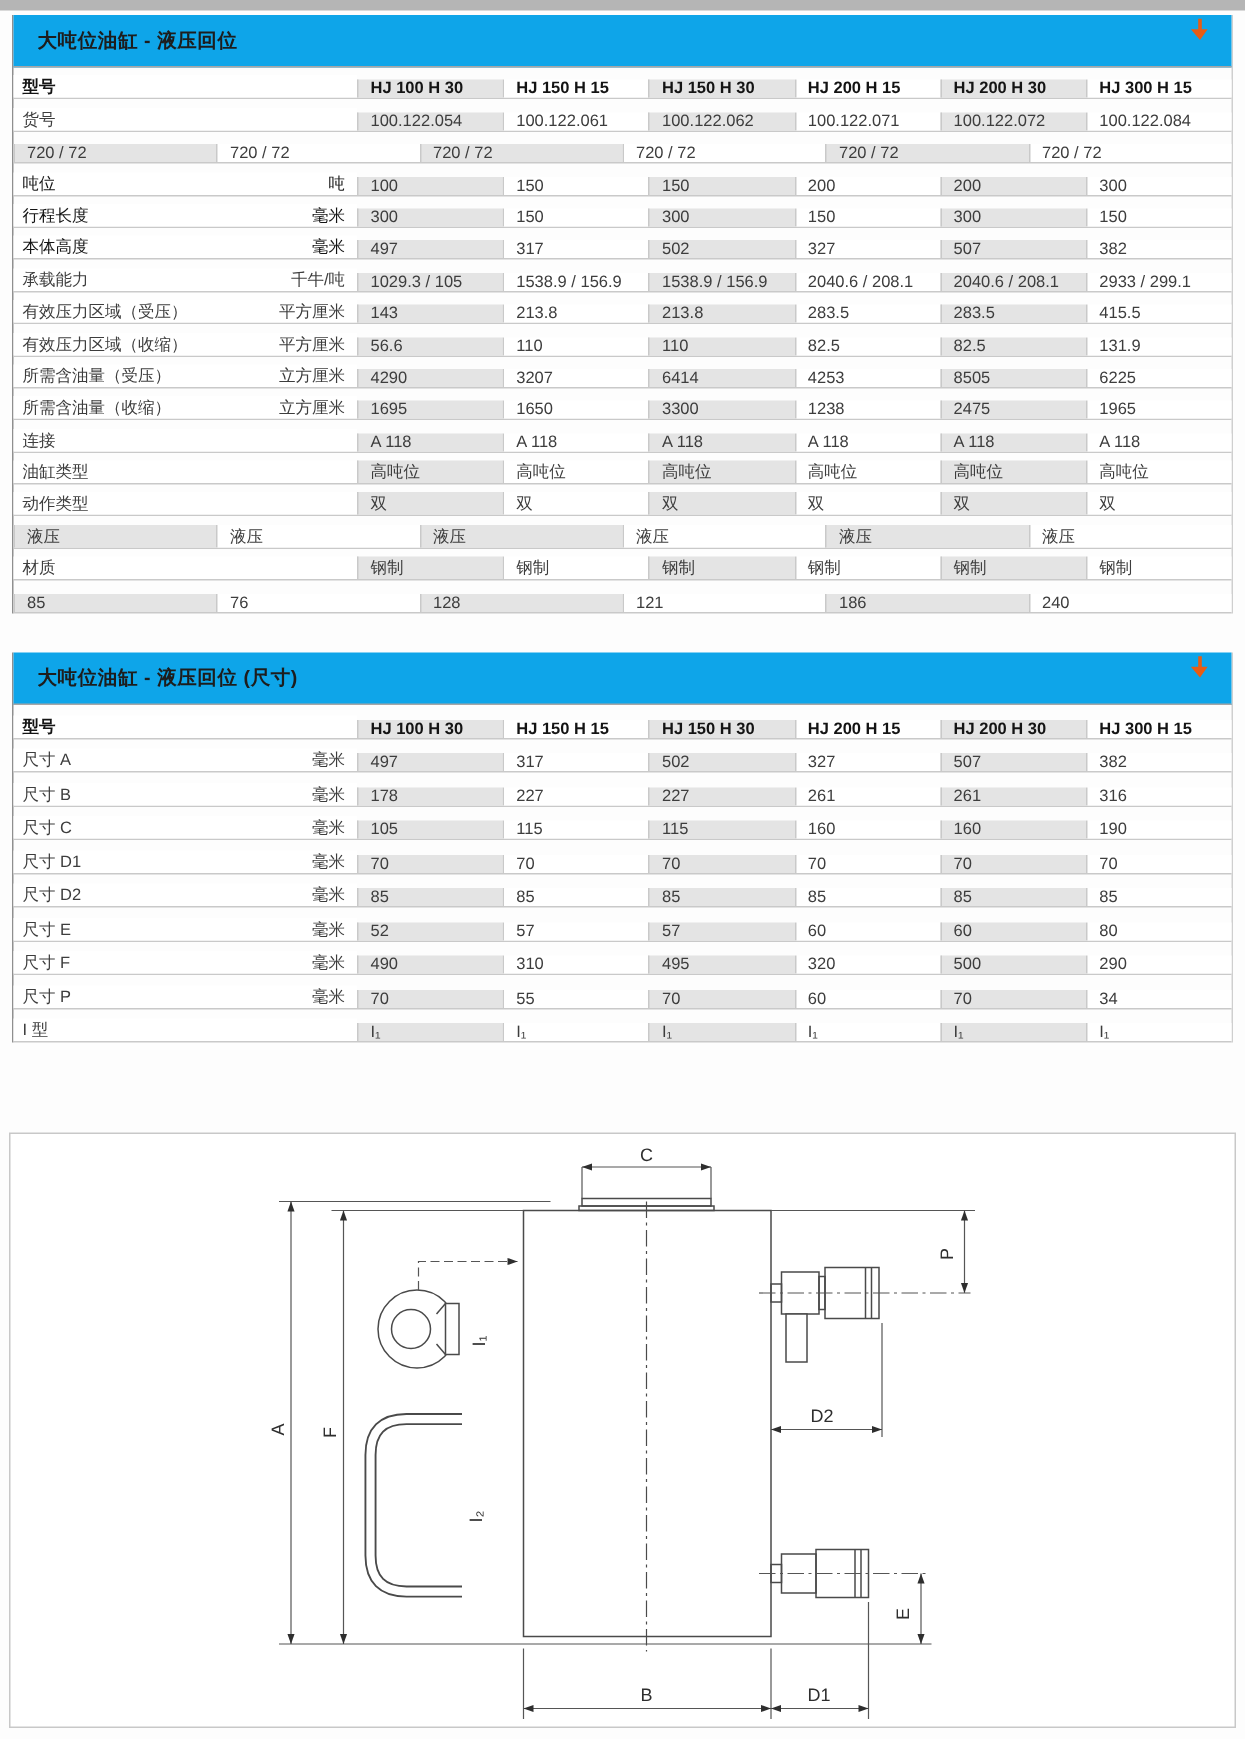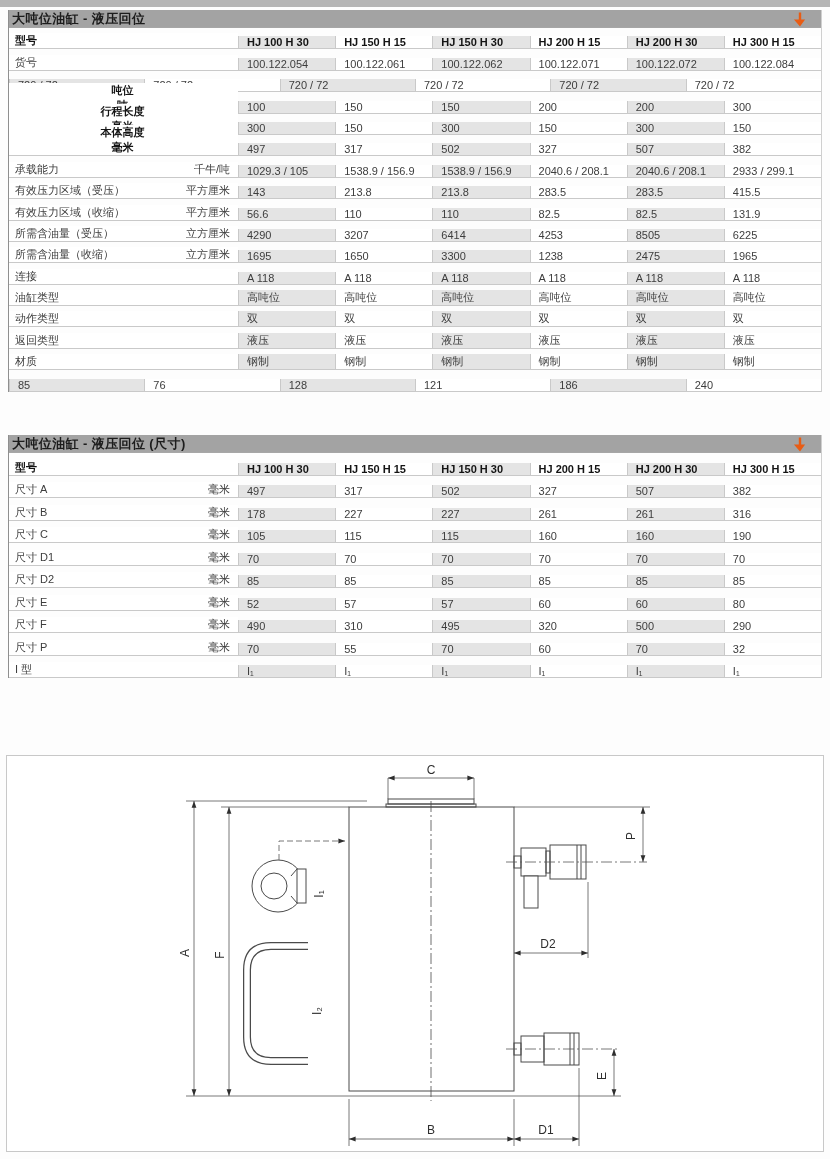--- a/index.html
+++ b/index.html
@@ -10,42 +10,42 @@
     -webkit-font-smoothing:antialiased;
   }
   .topstrip{position:absolute;top:0;left:0;width:830px;height:7px;background:#b5b5b5;}
   .tblwrap{
     position:absolute;left:8px;width:814px;box-sizing:border-box;
     border-left:1px solid #8f8f8f;border-right:1px solid #cfcfcf;
   }
   #sec1{top:10px;}
   #sec2{top:435px;}
   .titlebar{
-    height:18px;background:#a3a3a3;border-bottom:1px solid #a6a6a6;
+    height:35px;background:#0ea5e9;border-bottom:1px solid #a6a6a6;
     position:relative;display:flex;align-items:center;
-    padding-left:3px;box-sizing:border-box;
+    padding-left:16px;box-sizing:border-box;
   }
   .titlebar .title{font-size:13px;font-weight:bold;color:#1d1d1d;letter-spacing:.4px;}
   .dl{position:absolute;right:14px;top:2px;width:14px;height:16px;cursor:pointer;}
   .row{display:flex;align-items:flex-end;border-bottom:1px solid #c9c9c9;box-sizing:border-box;}
   #sec1 .row{height:21.4px;}
   #sec2 .row{height:22.5px;}
   .lbl{
     width:229px;flex:0 0 229px;display:flex;align-items:center;justify-content:space-between;
     padding:0 8px 0 6px;box-sizing:border-box;font-size:11px;color:#3d3d3d;background:#fff;
   }
   .lunit{text-align:right;}
   .cell{
     flex:1 1 0;border-left:1px solid #c9c9c9;display:flex;align-items:center;
     padding-left:8px;font-size:11px;color:#3d3d3d;box-sizing:border-box;background:#fff;
   }
   .cell.shade{background:#e4e4e4;}
   .row.hdr .cell{font-weight:bold;color:#141414;margin-top:36px;}
   .row.hdr .lbl{font-weight:bold;color:#141414;}
-  .row.boldrow .lbl{font-weight:bold;color:#141414;flex-direction:column;}
+  .row.boldrow .lbl{font-weight:normal;color:#141414;}
   .panel{
     position:absolute;left:6px;top:755px;width:818px;height:397px;
     border:1px solid #c8c8c8;background:#fff;box-sizing:border-box;
   }
   .panel svg{display:block;width:100%;height:100%;}
   svg text{font-family:"Liberation Sans","DejaVu Sans",sans-serif;font-size:12px;fill:#2e2e2e;}
 </style>
 </head>
 <body>
 
@@ -216,24 +216,20 @@
           <span class="lunit"></span>
         </div>
         <div class="cell shade">双</div>
         <div class="cell">双</div>
         <div class="cell shade">双</div>
         <div class="cell">双</div>
         <div class="cell shade">双</div>
         <div class="cell">双</div>
       </div>
       <div class="row">
-        <div class="lbl">
-          <span class="lname">返回类型</span>
-          <span class="lunit"></span>
-        </div>
         <div class="cell shade">液压</div>
         <div class="cell">液压</div>
         <div class="cell shade">液压</div>
         <div class="cell">液压</div>
         <div class="cell shade">液压</div>
         <div class="cell">液压</div>
       </div>
       <div class="row">
         <div class="lbl">
           <span class="lname">材质</span>
@@ -363,21 +359,21 @@
       <div class="row">
         <div class="lbl">
           <span class="lname">尺寸 P</span>
           <span class="lunit">毫米</span>
         </div>
         <div class="cell shade">70</div>
         <div class="cell">55</div>
         <div class="cell shade">70</div>
         <div class="cell">60</div>
         <div class="cell shade">70</div>
-        <div class="cell">32</div>
+        <div class="cell">34</div>
       </div>
       <div class="row">
         <div class="lbl">
           <span class="lname">I 型</span>
           <span class="lunit"></span>
         </div>
         <div class="cell shade">I₁</div>
         <div class="cell">I₁</div>
         <div class="cell shade">I₁</div>
         <div class="cell">I₁</div>

